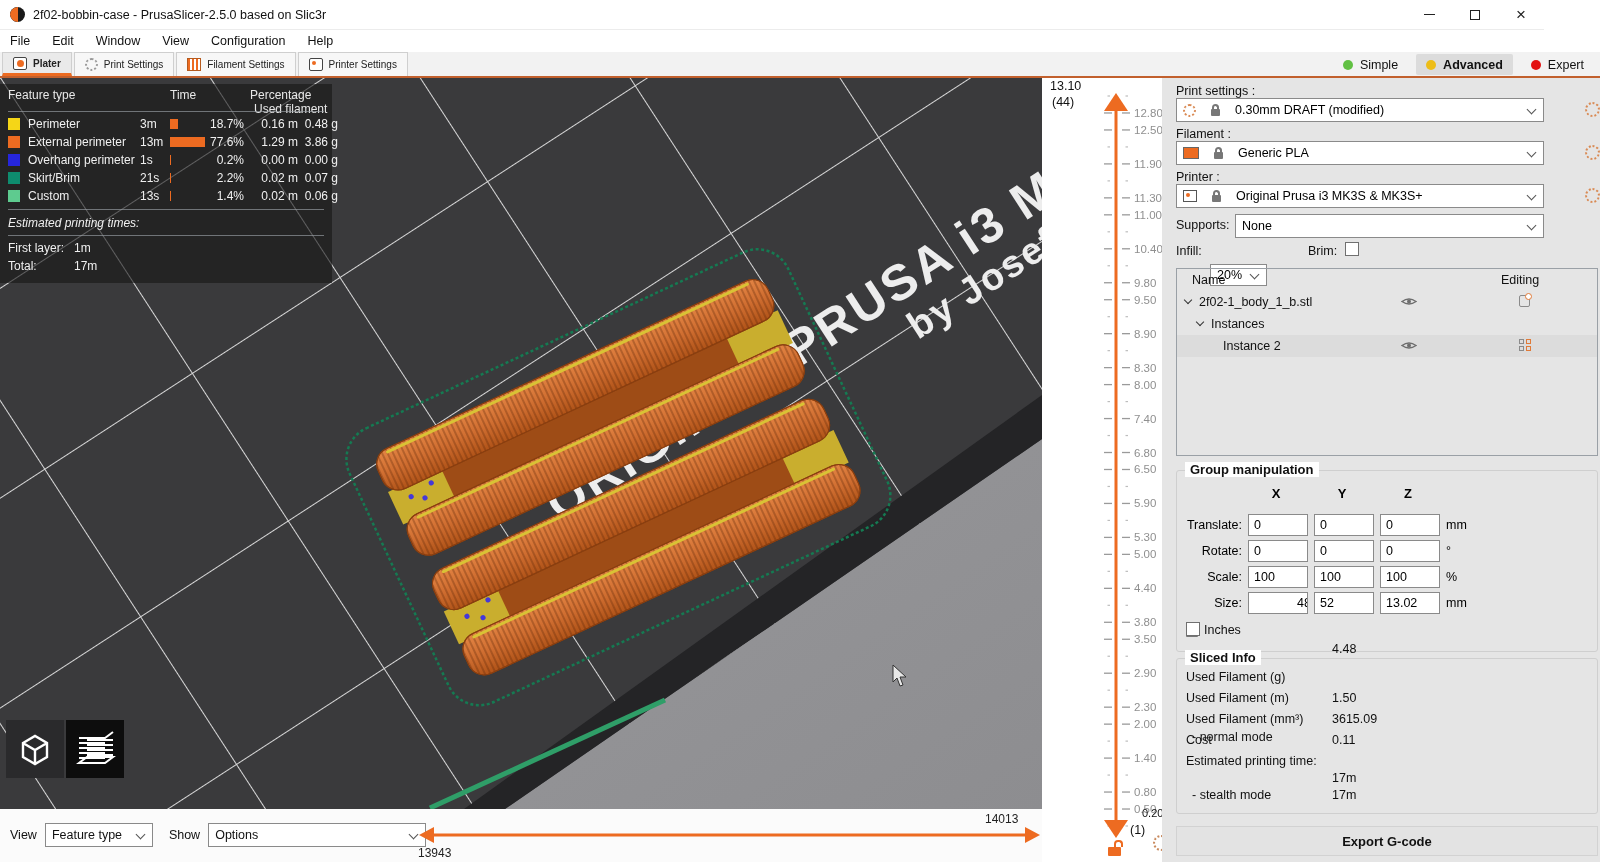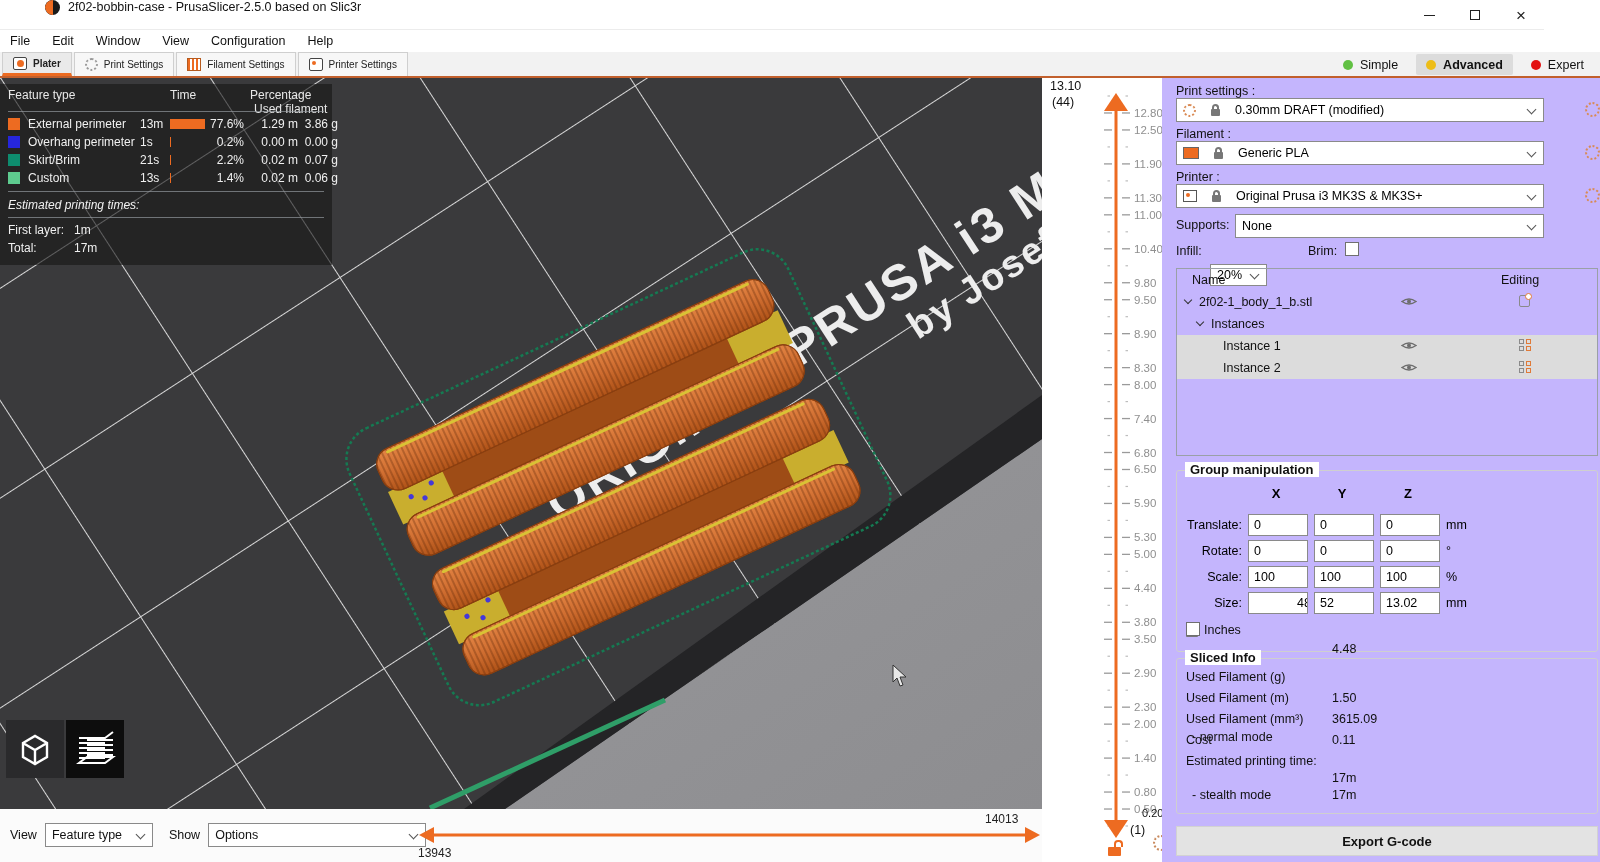--- a/index.html
+++ b/index.html
@@ -1,20 +1,20 @@
 <!DOCTYPE html>
 <html><head>
 <meta charset="utf-8">
 <style>
   * { margin:0; padding:0; box-sizing:border-box; }
   html,body { width:1600px; height:862px; overflow:hidden; font-family:"Liberation Sans", sans-serif; background:#fff; }
   .abs { position:absolute; }
 
   
-  #titlebar { position:absolute; left:0; top:0; width:1544px; height:30px; background:#fff; display:flex; border-bottom:1px solid #ececec;padding-left:35px; }
+  #titlebar { position:absolute; left:0; top:0; width:1544px; height:30px; background:#fff; display:flex; align-items:center; border-bottom:1px solid #ececec; }
   #app-icon { width:15px; height:15px; margin:0 8px 0 10px; border-radius:50%; background:#1a1a1a; position:relative; overflow:hidden; }
   #app-icon::after { content:""; position:absolute; left:0; top:0; width:8px; height:15px; background:#ed6b21; border-radius:8px 0 0 8px; }
   #title-text { font-size:12.5px; color:#111; }
   #win-controls { margin-left:auto; display:flex; height:30px; }
   .winbtn { width:46px; height:30px; display:flex; align-items:center; justify-content:center; color:#222; }
   .glyph-min { width:11px; height:1px; background:#222; }
   .glyph-max { width:10px; height:10px; border:1px solid #222; }
   .glyph-close { font-size:17px; line-height:1; }
 
   #menubar { position:absolute; left:0; top:30px; width:1600px; height:22px; background:#fff; display:flex; align-items:center; gap:22px; padding-left:10px; }
@@ -33,21 +33,21 @@
   .ticon-printer::after { content:""; position:absolute; left:2px; top:2px; width:4px; height:4px; border-radius:50%; background:#ed6b21; }
   #modes { position:absolute; right:6px; top:54px; display:flex; gap:8px; align-items:center; }
   .mode { height:21px; display:flex; align-items:center; gap:7px; padding:0 10px; font-size:12.5px; border-radius:2px; background:#f2f2f2; color:#111; }
   .mode.active { background:#dcdcdc; font-weight:bold; }
   .dot { width:10px; height:10px; border-radius:50%; }
 
   
   #viewport { position:absolute; left:0; top:78px; width:1042px; height:731px; background:#3a3a3c; }
   #bottombar { position:absolute; left:0; top:809px; width:1042px; height:53px; background:#fbfbfb; }
   #strip { position:absolute; left:1042px; top:78px; width:120px; height:784px; background:#fff; }
-  #sidebar { position:absolute; left:1162px; top:78px; width:438px; height:784px; background:#c4b5fd; }
+  #sidebar { position:absolute; left:1162px; top:78px; width:438px; height:784px; background:#e5e5e5; }
 
   
   #legend { position:absolute; left:0; top:84px; width:332px; background:rgba(22,22,22,0.62); color:#f0f0f0; font-size:12px; padding:4px 8px 8px 8px; }
   .lg-row { display:grid; grid-template-columns:20px 112px 30px 80px 52px 40px; align-items:center; height:18px; }
   .lg-head { height:21px; font-size:12px; color:#e8e8e8; }
   .lg-sep { height:1px; background:#9aa0a6; opacity:.65; margin:2px 0 3px 0; }
   .swatch { width:12px; height:12px; }
   .pcell { display:flex; align-items:center; }
   .pbar { height:10px; background:#ed6b21; }
   .pval { margin-left:auto; padding-right:6px; }
@@ -264,20 +264,31 @@
 
 <div id="legend">
   <div class="lg-row lg-head">
     <span></span>
     <span style="grid-column:1/3; grid-row:1;">Feature type</span>
     <span>Time</span>
     <span>Percentage</span>
     <span style="grid-column:5/7; text-align:left; padding-left:4px;">Used filament</span>
   </div>
   <div class="lg-sep"></div>
+  <div class="lg-row">
+    <span class="swatch" style="background: rgb(245, 214, 23);"></span>
+    <span>Perimeter</span>
+    <span>3m</span>
+    <span class="pcell">
+        <span class="pbar" style="width: 8.415px;"></span>
+        <span class="pval">18.7%</span>
+      </span>
+    <span class="num">0.16 m</span>
+    <span class="num">0.48 g</span>
+  </div>
   <div class="lg-row">
     <span class="swatch" style="background: rgb(237, 107, 33);"></span>
     <span>External perimeter</span>
     <span>13m</span>
     <span class="pcell">
         <span class="pbar" style="width: 34.92px;"></span>
         <span class="pval">77.6%</span>
       </span>
     <span class="num">1.29 m</span>
     <span class="num">3.86 g</span>
@@ -554,37 +565,20 @@
       </span>
       <span class="edit-col">
           <span class="objedit" style="display:block;"></span>
         </span>
     </div>
     <div class="ol-row">
       <span style="margin-left:20px;" class="tree-chev"></span>
       <span>Instances</span>
     </div>
     <div class="ol-row hl">
-      <span style="margin-left:46px;">Instance 1</span>
-      <span class="eye">
-        <svg width="16" height="11">
-            <path d="M1 5.5 Q8 0.5 15 5.5 Q8 10.5 1 5.5 Z" fill="none" stroke="#6e6e6e" stroke-width="1.4"></path>
-            <circle cx="8" cy="5.5" r="2" fill="#6e6e6e"></circle>
-          </svg>
-      </span>
-      <span class="edit-col">
-        <span class="sq4">
-            <i></i>
-            <i class="o"></i>
-            <i></i>
-            <i class="o"></i>
-          </span>
-      </span>
-    </div>
-    <div class="ol-row hl">
       <span style="margin-left:46px;">Instance 2</span>
       <span class="eye">
         <svg width="16" height="11">
             <path d="M1 5.5 Q8 0.5 15 5.5 Q8 10.5 1 5.5 Z" fill="none" stroke="#6e6e6e" stroke-width="1.4"></path>
             <circle cx="8" cy="5.5" r="2" fill="#6e6e6e"></circle>
           </svg>
       </span>
       <span class="edit-col">
         <span class="sq4">
             <i></i>

